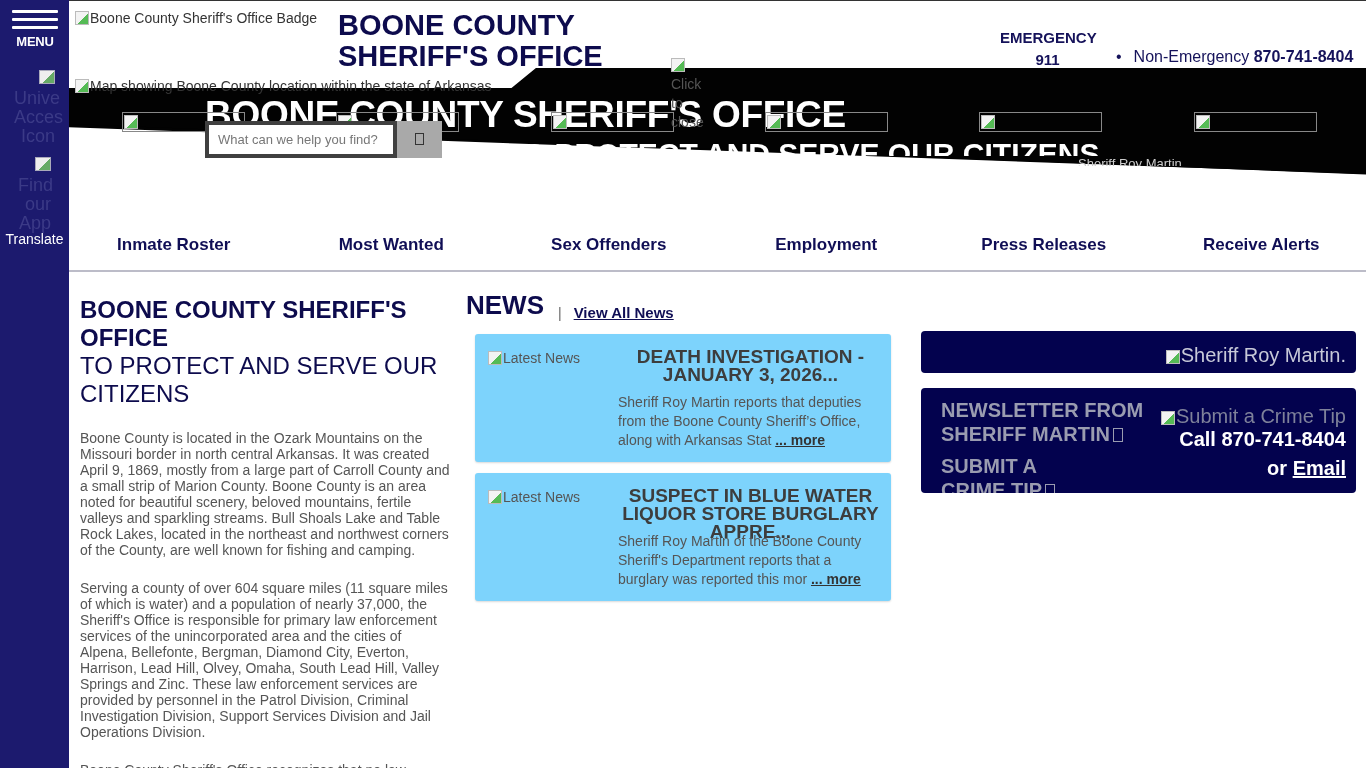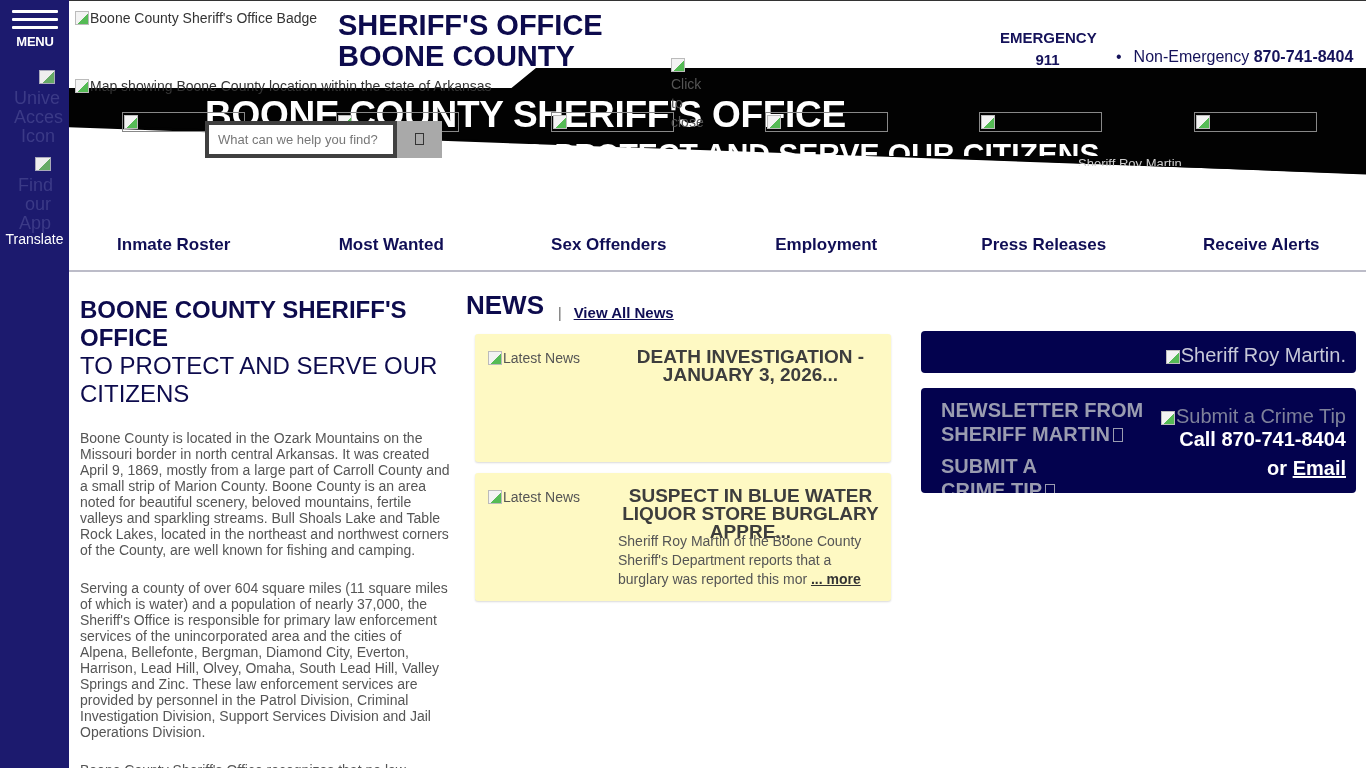--- a/index.html
+++ b/index.html
@@ -54,21 +54,21 @@
   .about h1 { font-size: 24px; line-height: 28px; color: #0d0b4d; font-weight: bold; }
   .about h2 { font-size: 24px; line-height: 28px; color: #0d0b4d; font-weight: normal; }
   .about p { font-size: 14px; line-height: 16px; color: #555; margin-top: 22px; }
   .about p.first { margin-top: 22px; }
 
   
   .news-head { position: absolute; left: 466px; top: 290px; z-index: 5; display: flex; align-items: flex-end; }
   .news-head h3 { font-size: 26px; color: #0d0b4d; font-weight: bold; }
   .news-head .sep { color: #666; margin: 0 12px 0 14px; font-size: 14px; }
   .news-head a { font-size: 15px; color: #100e55; font-weight: bold; text-decoration: underline; cursor: pointer; }
-  .news-card { position: absolute; left: 475px; width: 416px; background: #fef9c3; border-radius: 3px; box-shadow: 0 1px 2px rgba(0,0,0,0.15); z-index: 5; }
+  .news-card { position: absolute; left: 475px; width: 416px; background: #7dd3fc; border-radius: 3px; box-shadow: 0 1px 2px rgba(0,0,0,0.15); z-index: 5; }
   .news-card .img-alt { position: absolute; left: 13px; top: 16px; font-size: 14px; color: #555; }
   .news-card .title { position: absolute; left: 143px; top: 14px; width: 265px; font-size: 19px; line-height: 18px; font-weight: bold; color: #3d3d3d; text-align: center; }
   .news-card .excerpt { position: absolute; left: 143px; width: 265px; font-size: 14px; line-height: 19px; color: #555; }
   .news-card .more { color: #333; font-weight: bold; text-decoration: underline; cursor: pointer; }
 
   
   .sheriff-panel { position: absolute; left: 921px; top: 331px; width: 435px; height: 42px; background: #03024e; border-radius: 4px; z-index: 5; }
   .sheriff-panel .alt { position: absolute; right: 10px; top: 13px; font-size: 20px; color: #c7c9d8; }
   .tip-panel { position: absolute; left: 921px; top: 388px; width: 435px; height: 105px; background: #03024e; border-radius: 4px; z-index: 5; }
   .tip-panel .link { position: absolute; left: 20px; font-size: 20px; line-height: 24px; color: #9a9cb0; font-weight: bold; cursor: pointer; }
@@ -97,22 +97,22 @@
     <div>Find our App</div>
   </div>
   <div class="translate">Translate</div>
 </div>
 
 <div class="header-top"></div>
 <div class="badge-alt">
   <span class="broken-ic"></span><span>Boone County Sheriff's Office Badge</span>
 </div>
 <div class="site-title">
+  <div>BOONE COUNTY</div>
   <div>SHERIFF'S OFFICE</div>
-  <div>BOONE COUNTY</div>
 </div>
 <div class="emergency">
   <div>EMERGENCY</div>
   <div>911</div>
 </div>
 <div class="nonemerg">
   <span class="dot">•</span><span>Non-Emergency</span> <b>870-741-8404</b>
 </div>
 
 <div class="banner"></div>
@@ -170,20 +170,21 @@
 
 <div class="news-head">
   <h3>NEWS</h3>
   <span class="sep">|</span>
   <a>View All News</a>
 </div>
 
 <div class="news-card" style="top:334px; height:128px;">
   <div class="img-alt"><span class="broken-ic"></span><span>Latest News</span></div>
   <div class="title">DEATH INVESTIGATION - JANUARY 3, 2026...</div>
+  <div class="excerpt" style="top:59px;"><span>Sheriff Roy Martin reports that deputies from the Boone County Sheriff’s Office, along with Arkansas Stat</span> <a class="more">... more</a></div>
 </div>
 
 <div class="news-card" style="top:473px; height:128px;">
   <div class="img-alt"><span class="broken-ic"></span><span>Latest News</span></div>
   <div class="title">SUSPECT IN BLUE WATER LIQUOR STORE BURGLARY APPRE...</div>
   <div class="excerpt" style="top:59px;"><span>Sheriff Roy Martin of the Boone County Sheriff's Department reports that a burglary was reported this mor</span> <a class="more">... more</a></div>
 </div>
 
 <div class="sheriff-panel">
   <div class="alt"><span class="broken-ic"></span><span>Sheriff Roy Martin.</span></div>

